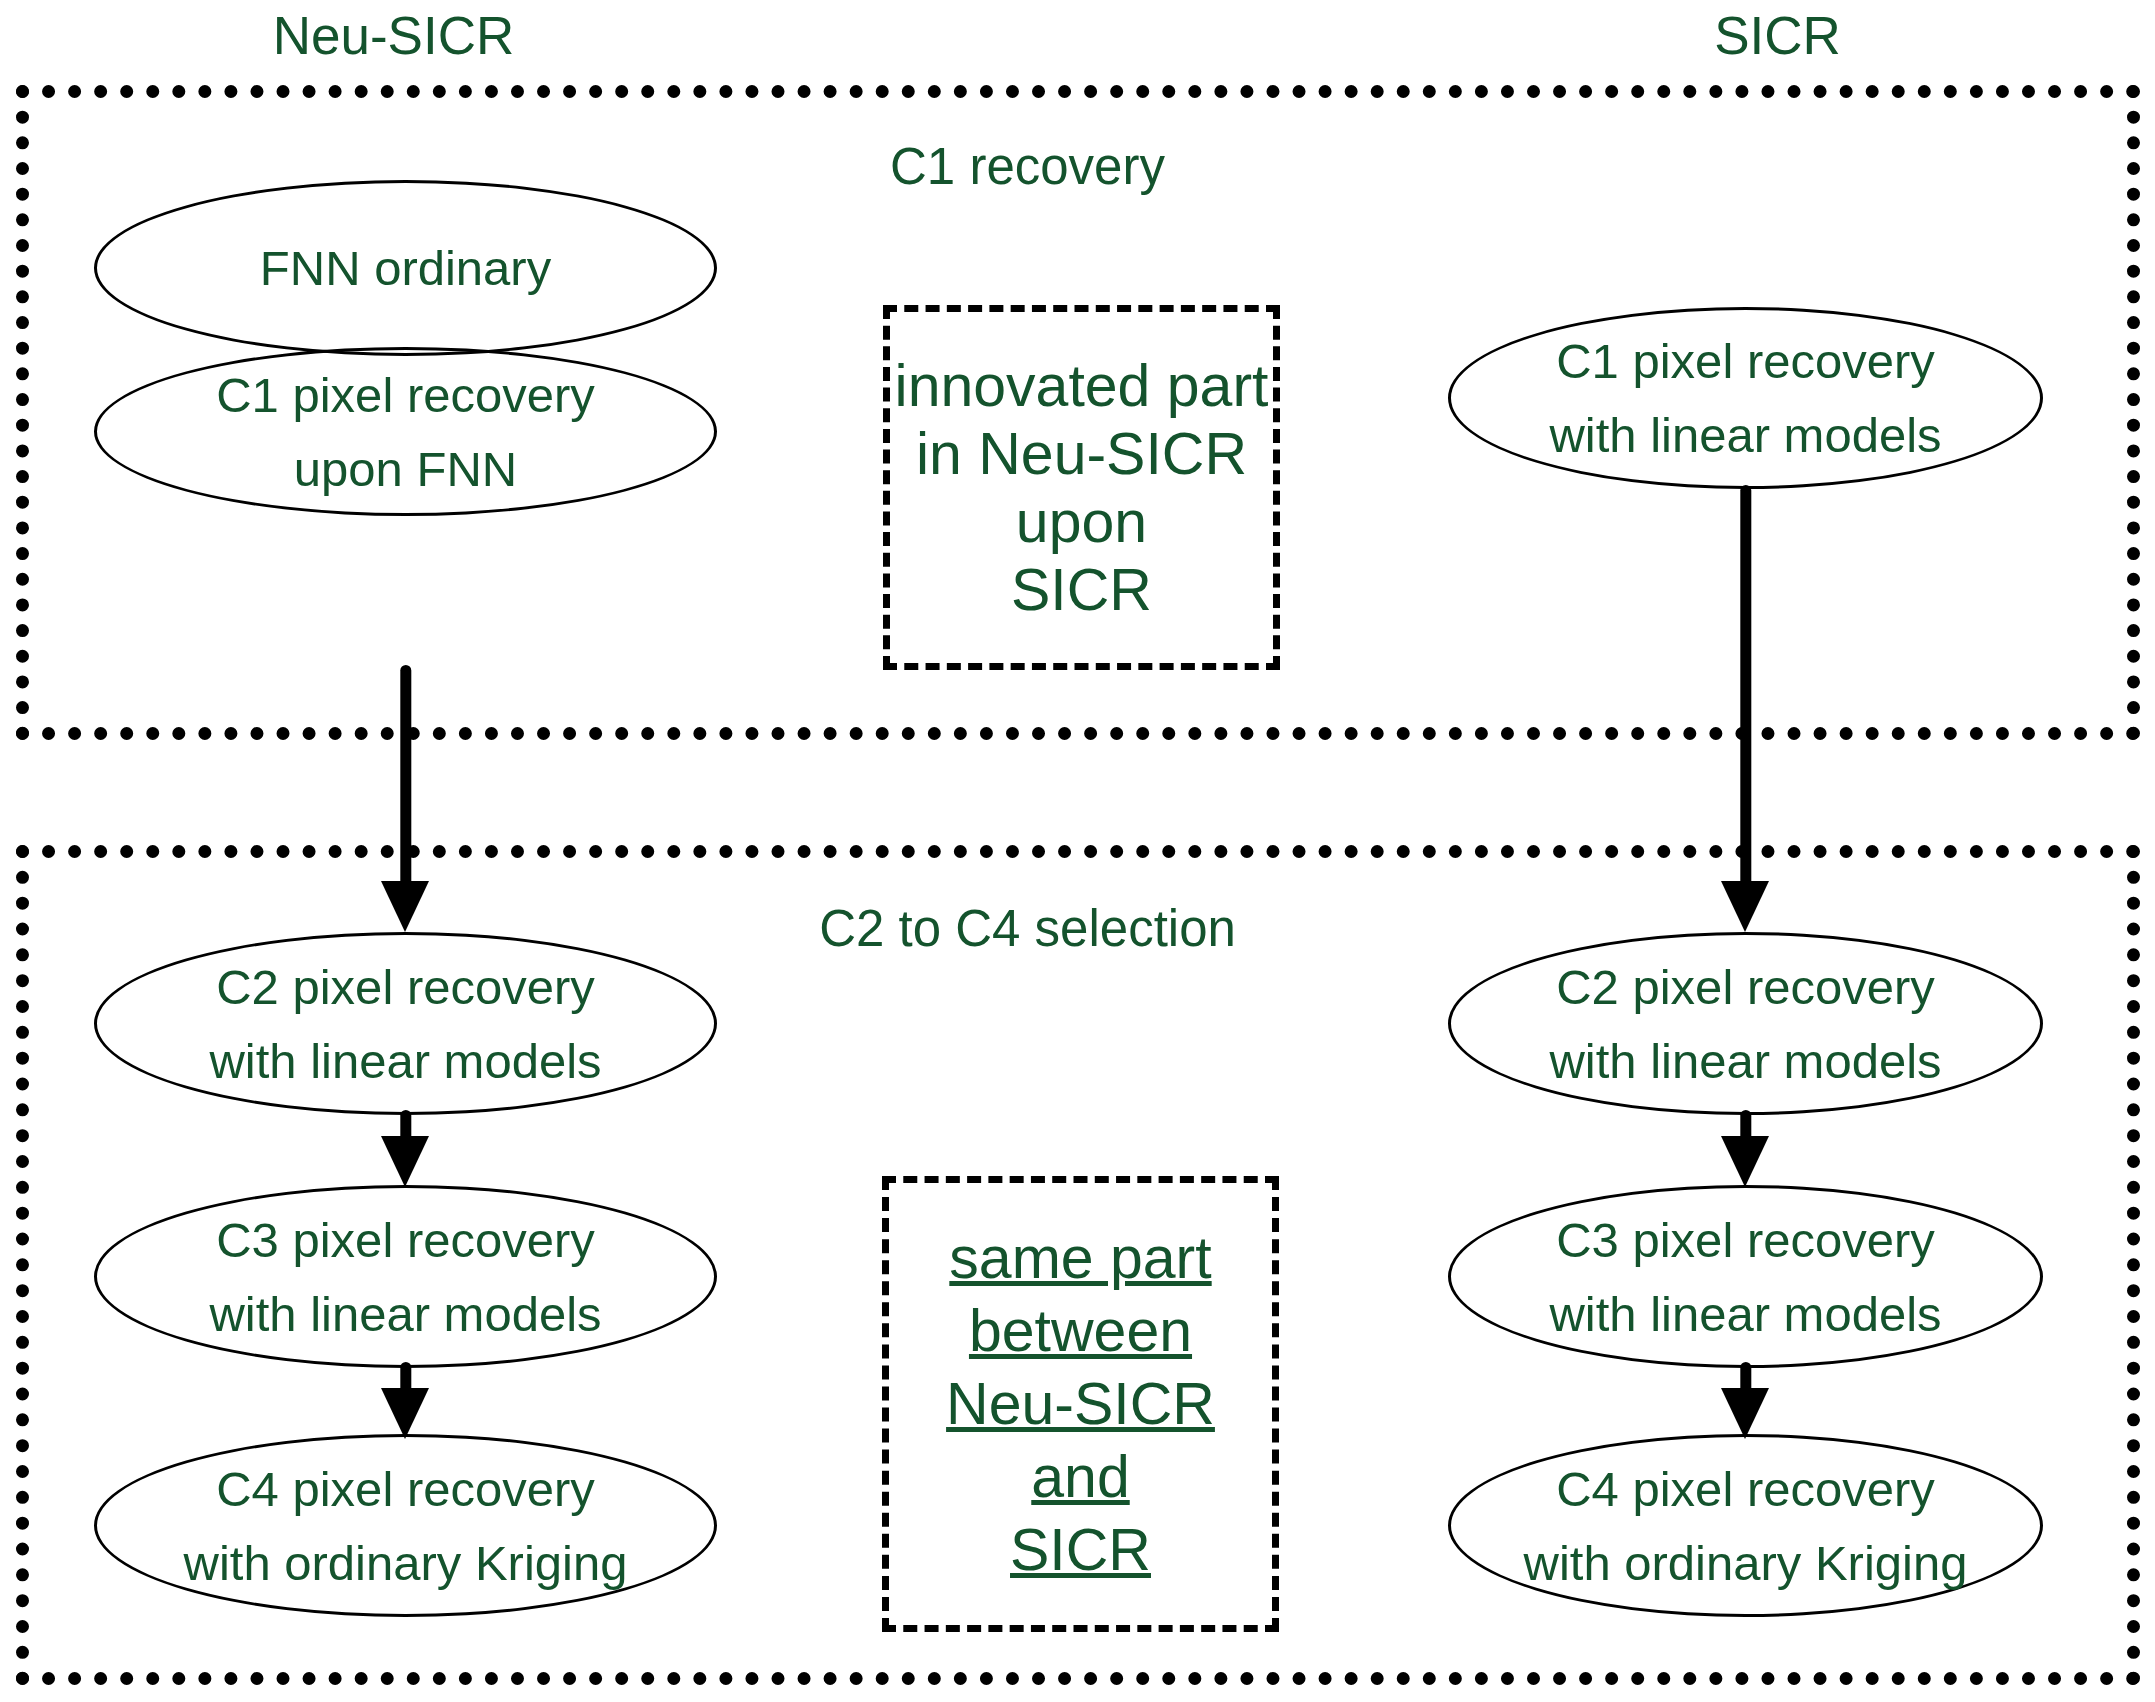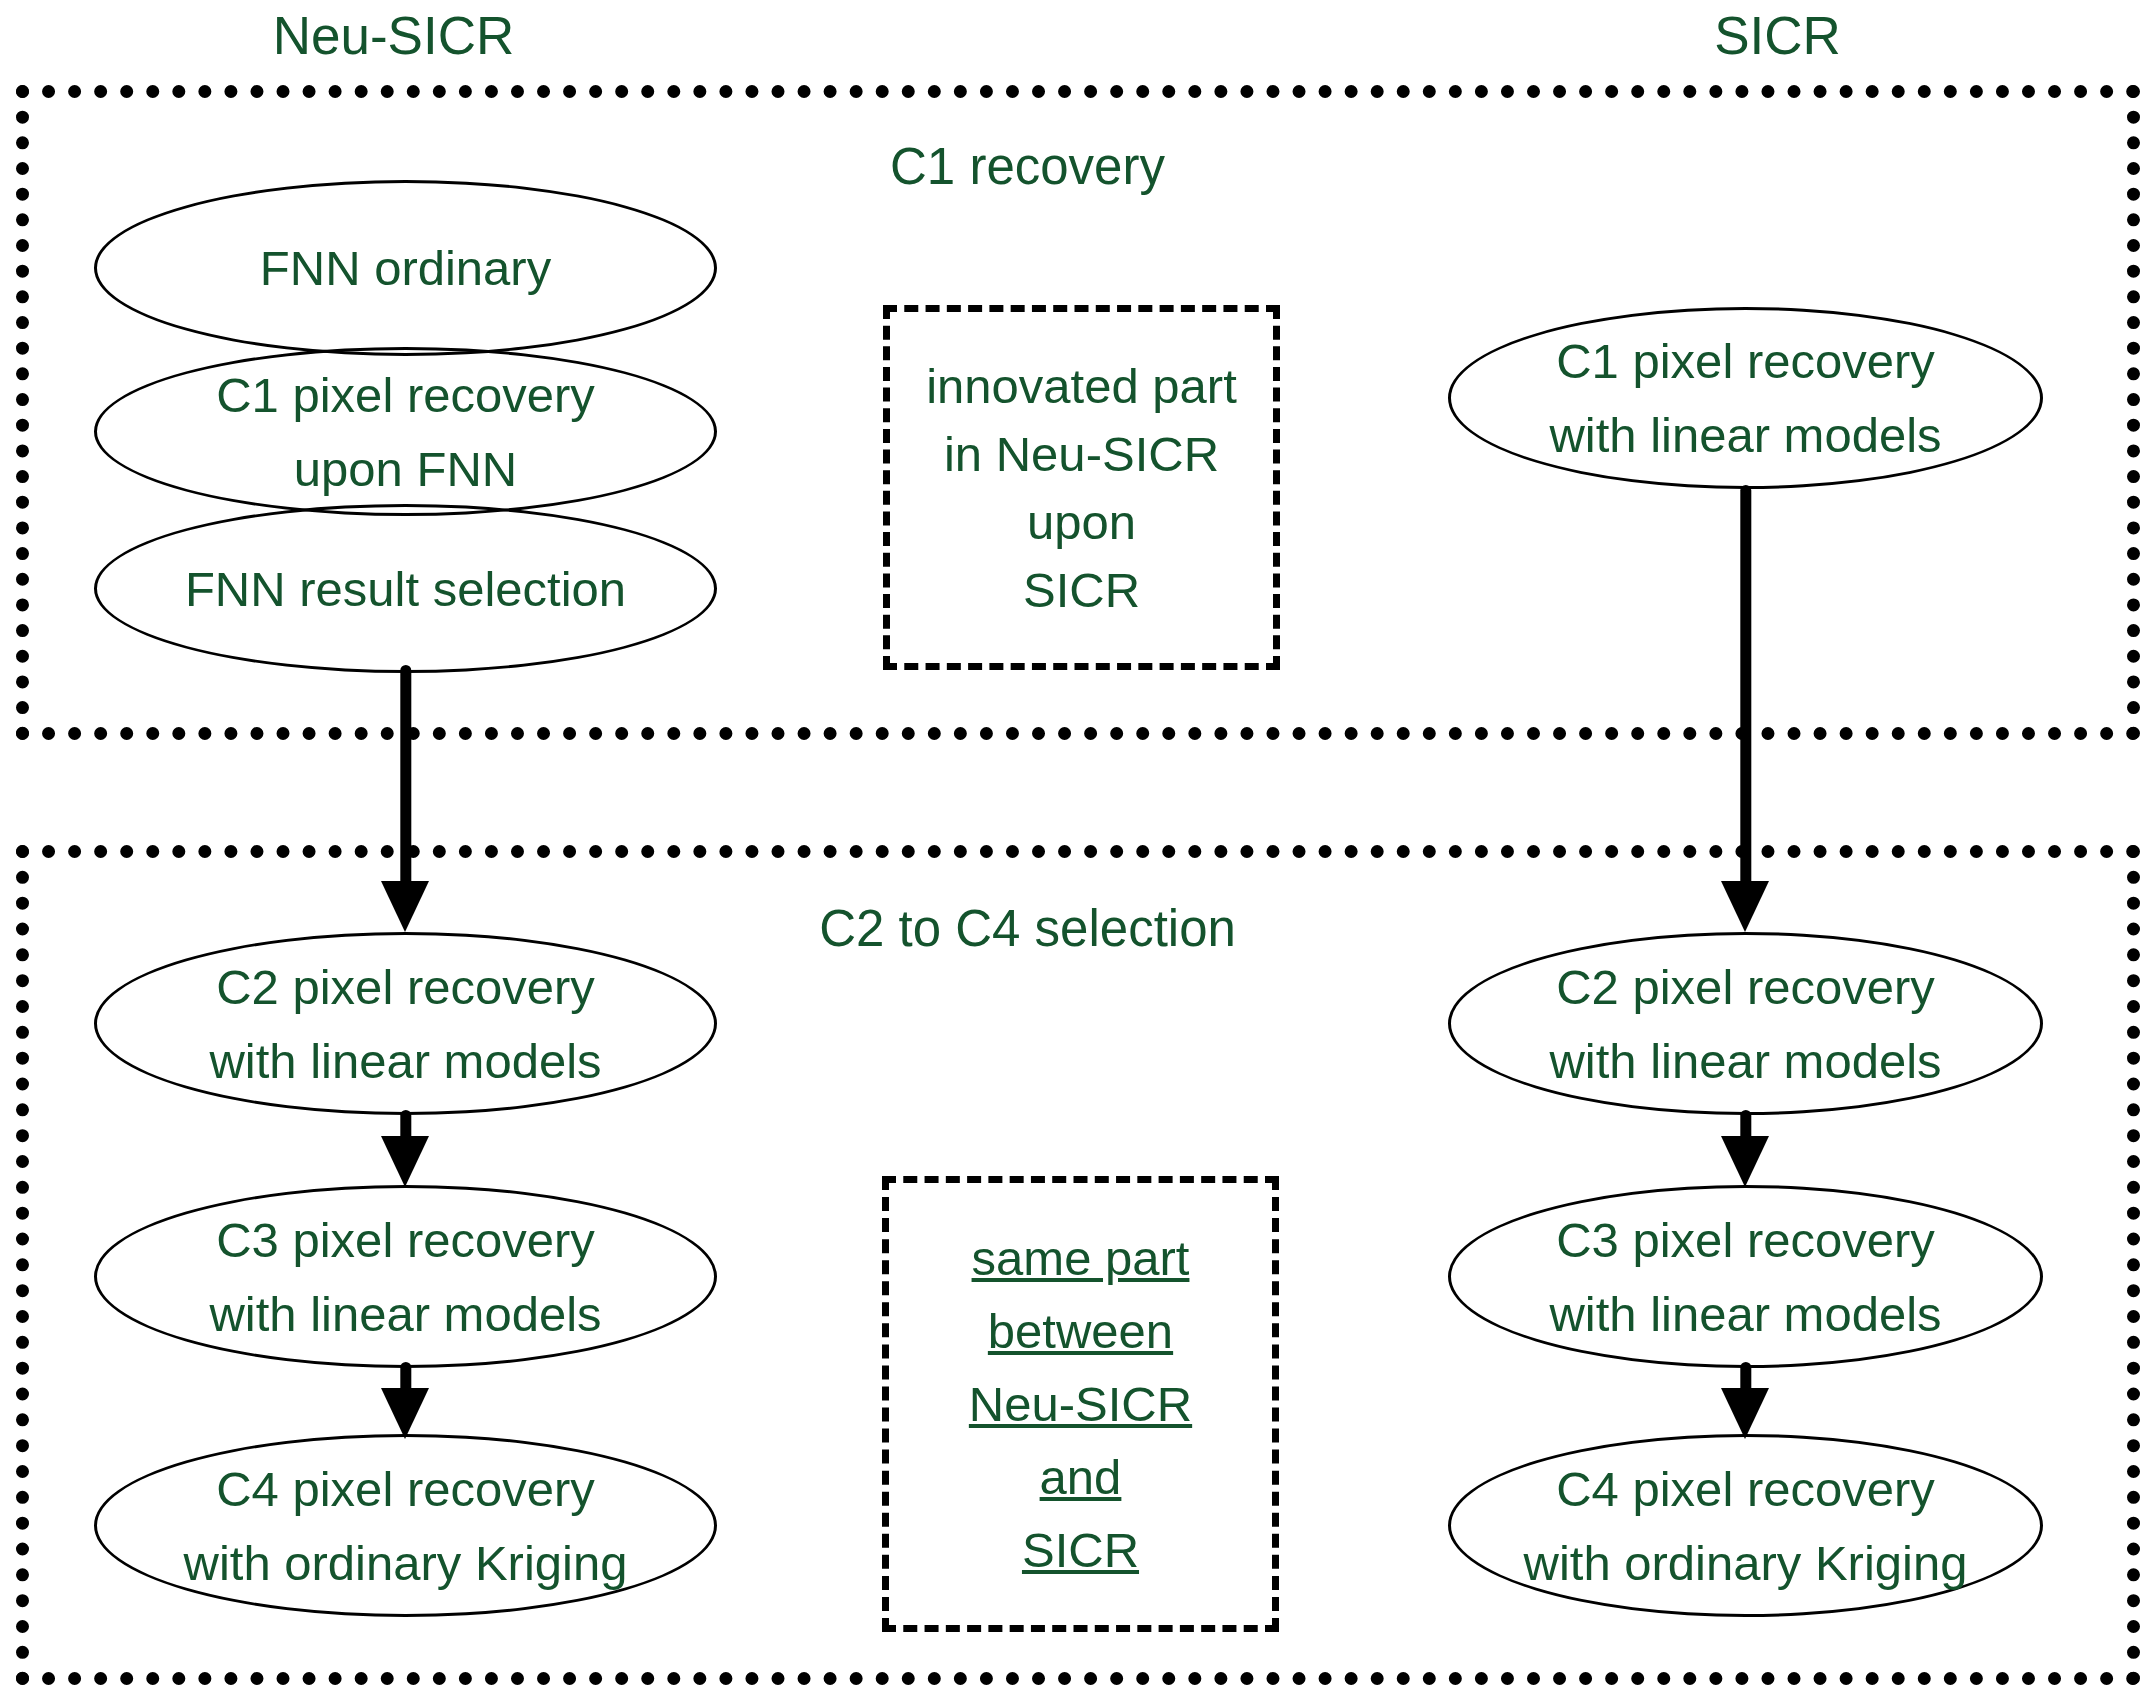--- a/index.html
+++ b/index.html
@@ -56,21 +56,21 @@
 
   .note-box {
     position: absolute;
     border: 7px dashed #000000;
     box-sizing: border-box;
     display: flex;
     flex-direction: column;
     justify-content: center;
     align-items: center;
     text-align: center;
-    font-size: 49px;
+    font-size: 59px;
     z-index: 2;
     background: transparent;
   }
   .note-innovated { left: 883px; top: 305px; width: 397px; height: 365px; }
   .note-innovated .tline { line-height: 68px; }
   .note-same { left: 882px; top: 1176px; width: 397px; height: 456px; text-decoration: underline; }
   .note-same .tline { line-height: 73px; }
 
   .node {
     position: absolute;
@@ -160,23 +160,20 @@
     <div class="tline">SICR</div>
   </div>
 
   <div class="node col-neu n-e1">
     <div class="tline">FNN ordinary</div>
   </div>
   <div class="node col-neu n-e2">
     <div class="tline">C1 pixel recovery</div>
     <div class="tline">upon FNN</div>
   </div>
-  <div class="node col-neu n-e3">
-    <div class="tline">FNN result selection</div>
-  </div>
   <div class="node col-neu n-e4">
     <div class="tline">C2 pixel recovery</div>
     <div class="tline">with linear models</div>
   </div>
   <div class="node col-neu n-e5">
     <div class="tline">C3 pixel recovery</div>
     <div class="tline">with linear models</div>
   </div>
   <div class="node col-neu n-e6">
     <div class="tline">C4 pixel recovery</div>

